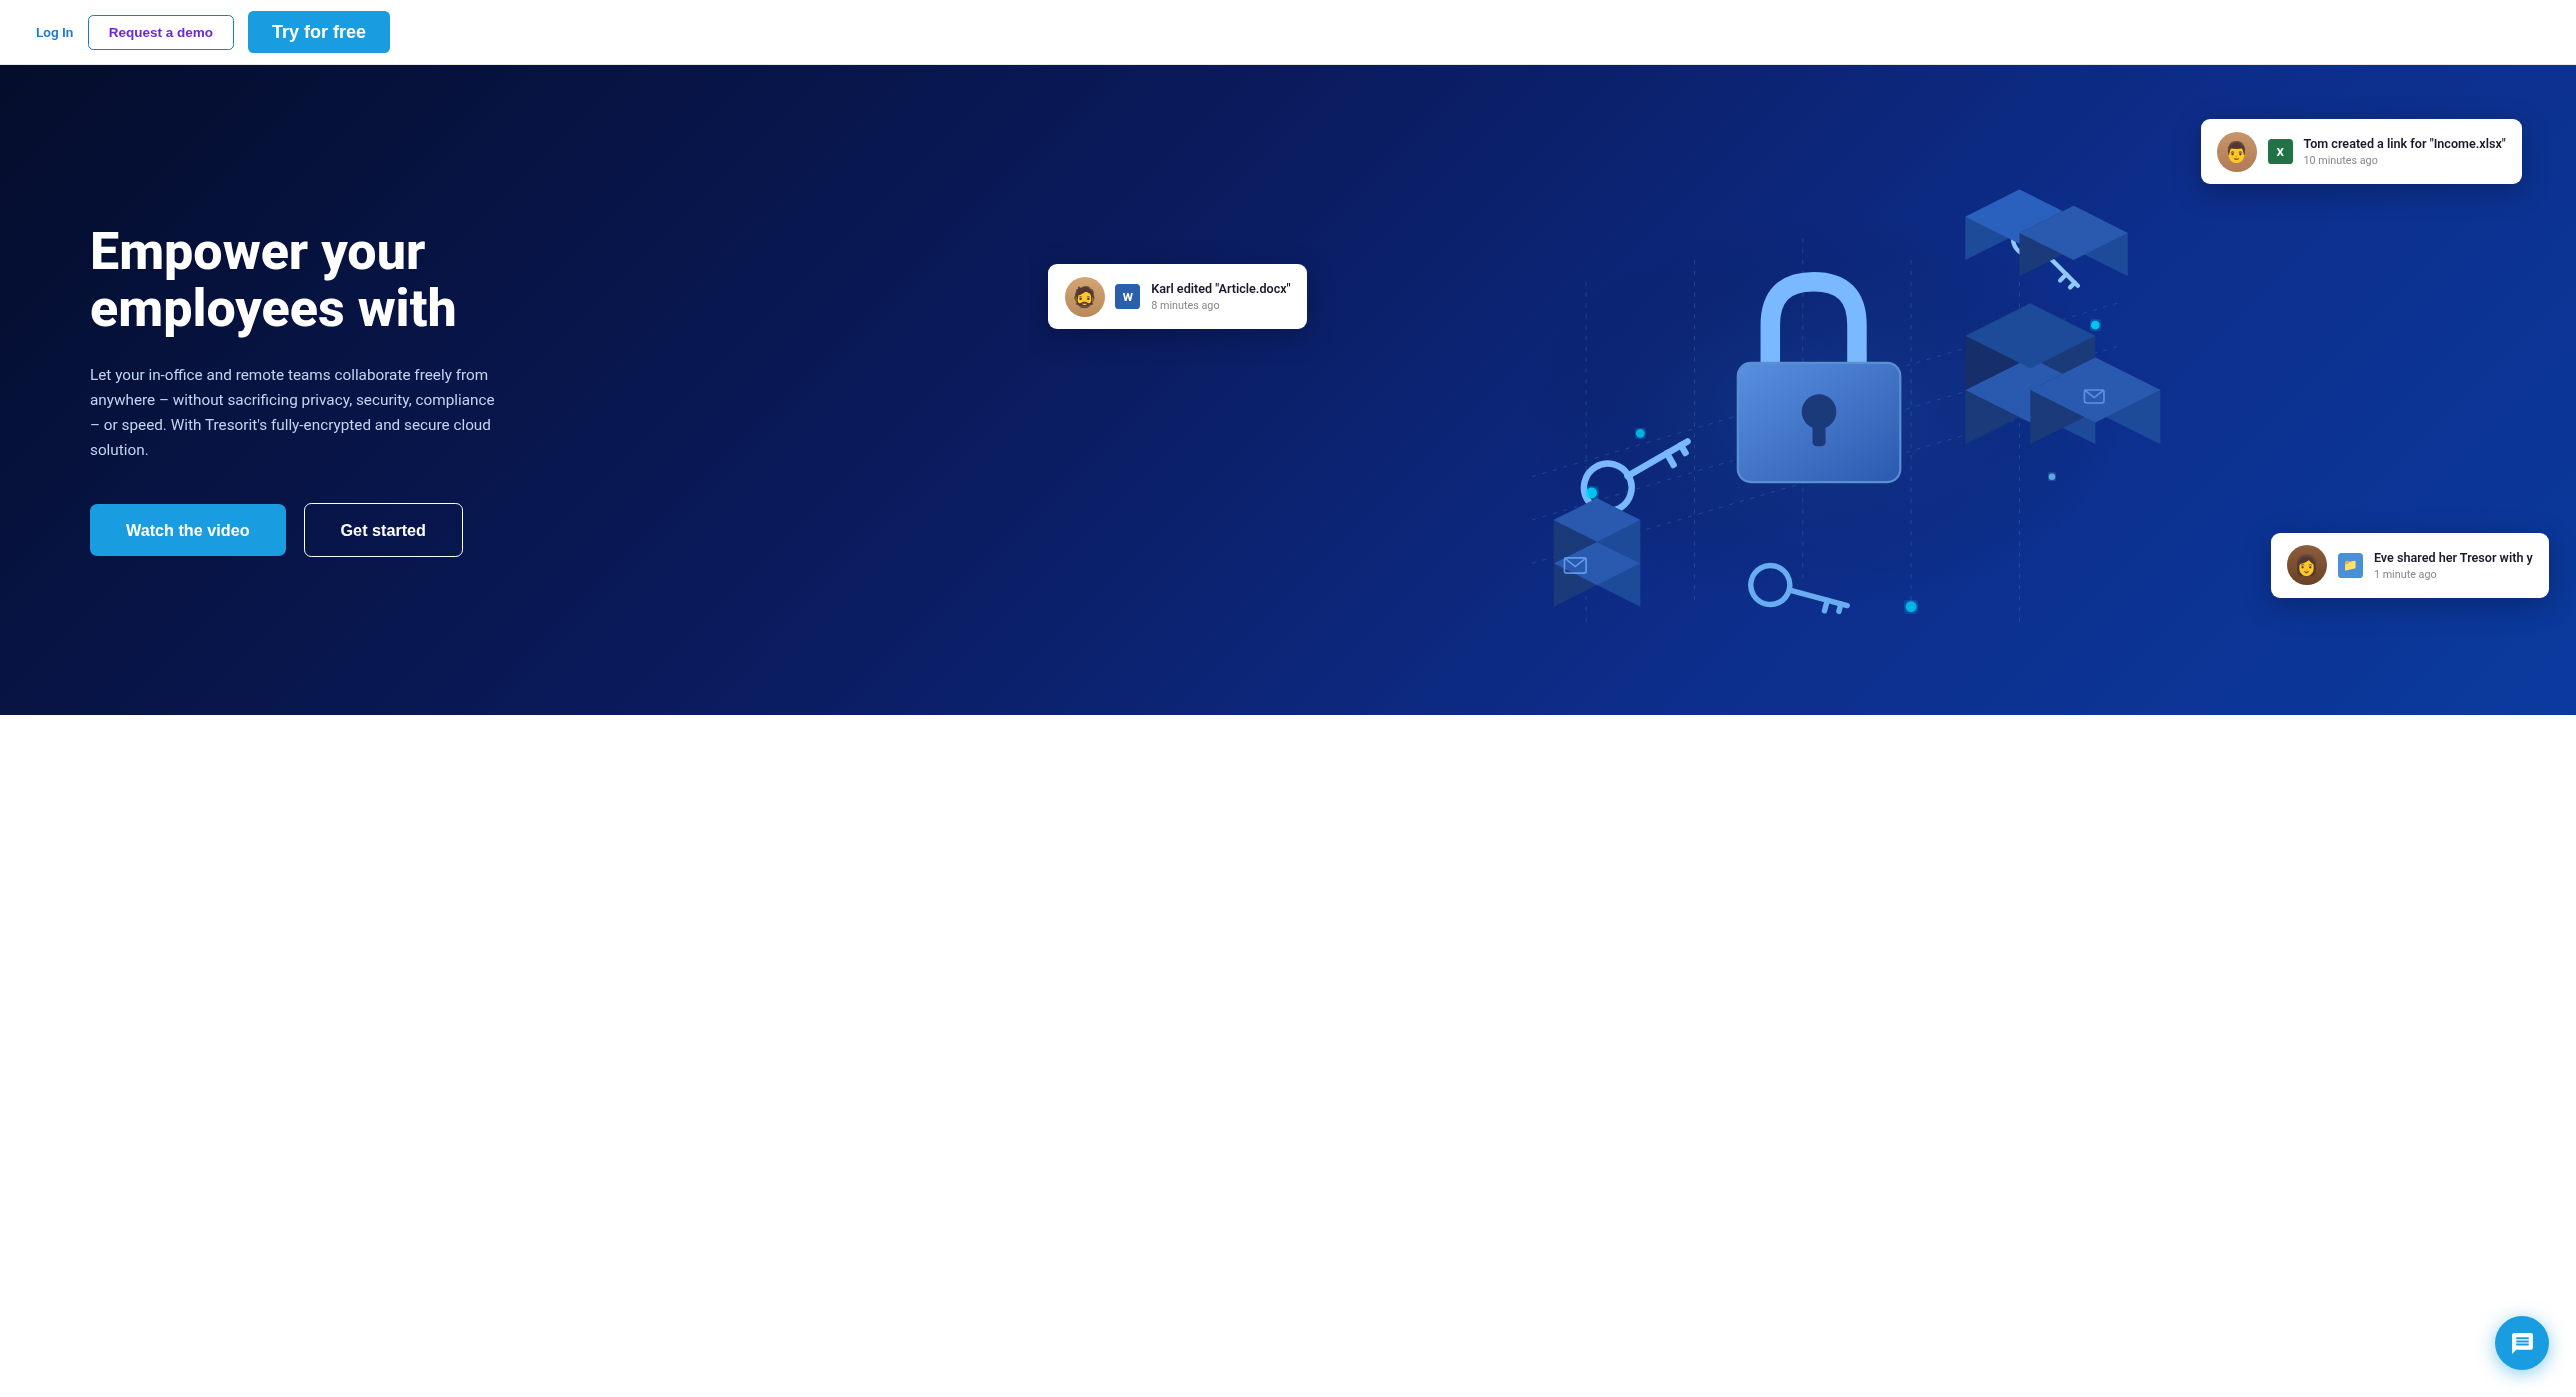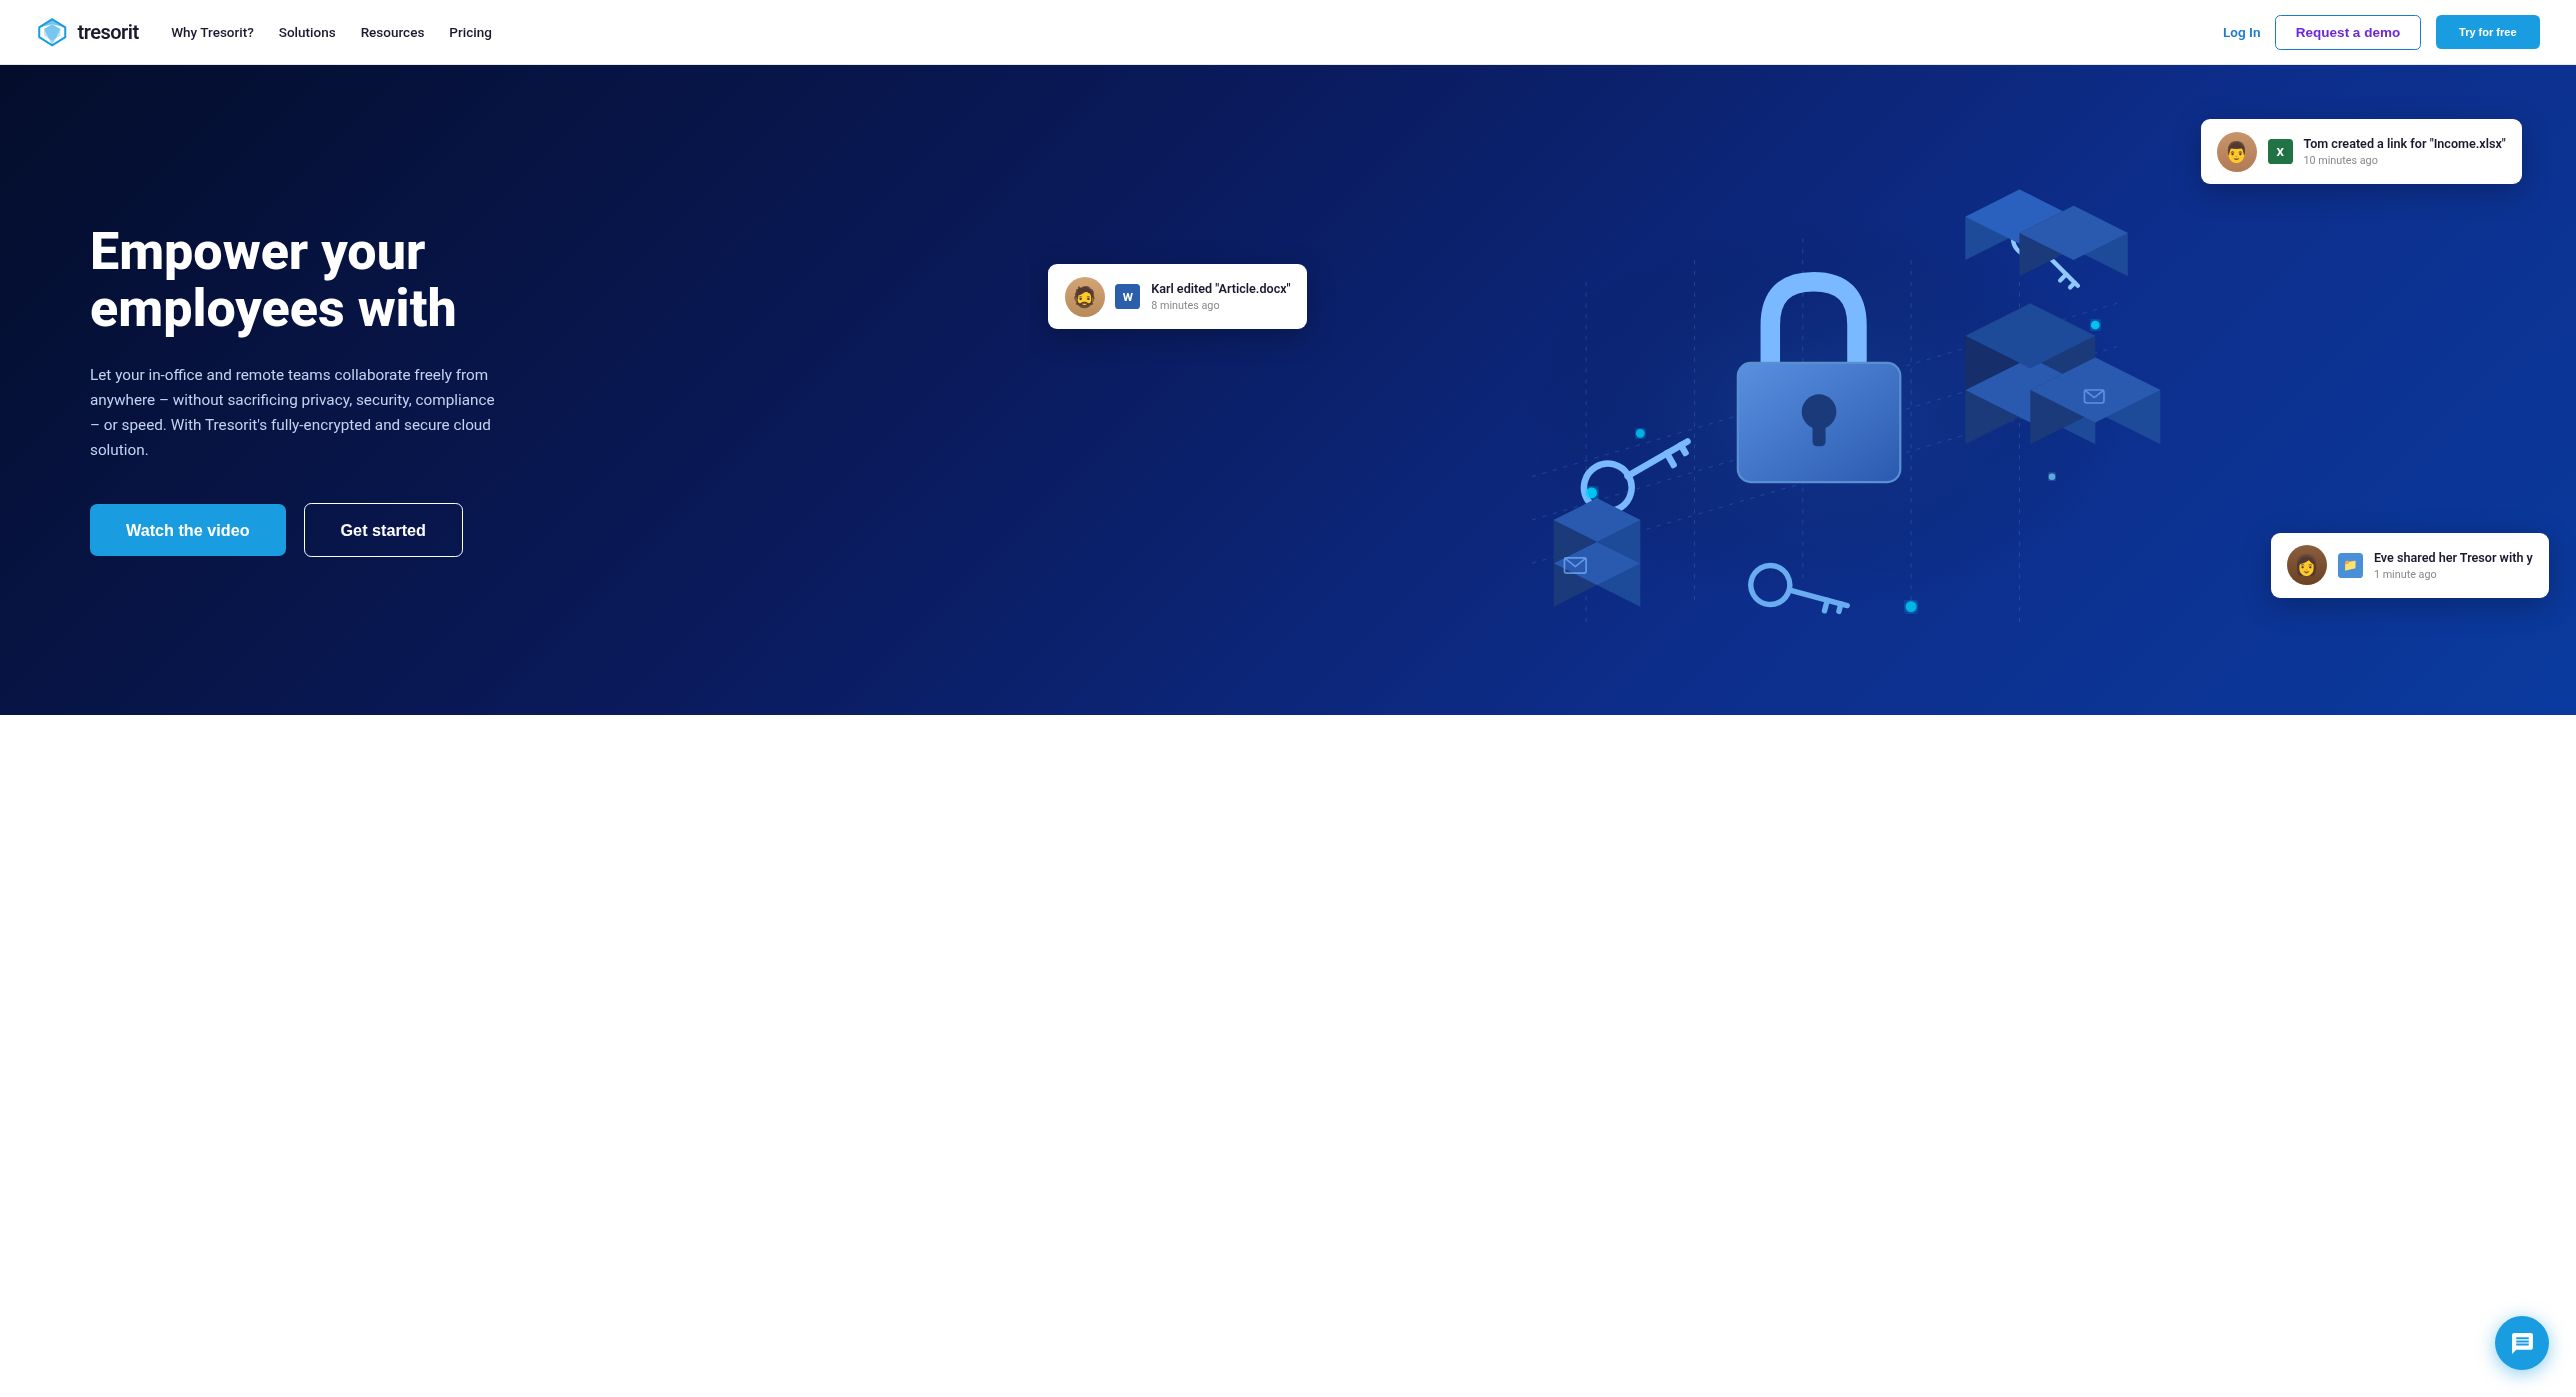--- a/index.html
+++ b/index.html
@@ -71,21 +71,21 @@
       font-size: 13.5px;
       font-weight: 600;
       cursor: pointer;
     }
     .btn-try {
       background: #1a9de0;
       color: #fff;
       border: none;
       padding: 10.8px 23.5px;
       border-radius: 5.4px;
-      font-size: 11px;
+      font-size: 18px;
       font-weight: 700;
       cursor: pointer;
     }
 
     
     .hero {
       position: relative;
       background: linear-gradient(135deg, #040d2b 0%, #0a1a5c 40%, #0d2d8a 70%, #0a3a9e 100%);
       min-height: 650px;
       display: flex;
@@ -266,37 +266,20 @@
     .chat-btn svg {
       width: 25px;
       height: 25px;
       fill: white;
     }
   </style>
 </head>
 <body>
 
 <nav class="navbar">
-  <div class="navbar-left">
-    <a class="logo" href="#">
-      <svg class="logo-icon" viewBox="0 0 40 40" fill="none">
-        <polygon points="20,4 36,14 36,26 20,36 4,26 4,14" fill="none" stroke="#1a9de0" stroke-width="2.5"></polygon>
-        <polygon points="20,10 30,16 30,24 20,30 10,24 10,16" fill="#1a9de0" opacity="0.3"></polygon>
-        <polygon points="20,4 36,14 20,10 4,14" fill="#1a9de0" opacity="0.6"></polygon>
-        <polygon points="20,10 30,16 20,36 10,16" fill="#1a9de0" opacity="0.4"></polygon>
-      </svg>
-      <span class="logo-text">tresorit</span>
-    </a>
-    <ul class="nav-links">
-      <li><a href="#">Why Tresorit?</a></li>
-      <li><a href="#">Solutions</a></li>
-      <li><a href="#">Resources</a></li>
-      <li><a href="#">Pricing</a></li>
-    </ul>
-  </div>
   <div class="navbar-right">
     <a class="btn-login" href="#">Log In</a>
     <button class="btn-demo">Request a demo</button>
     <button class="btn-try">Try for free</button>
   </div>
 </nav>
 
 <section class="hero">
   <div class="hero-content">
     <h1 class="hero-title">

